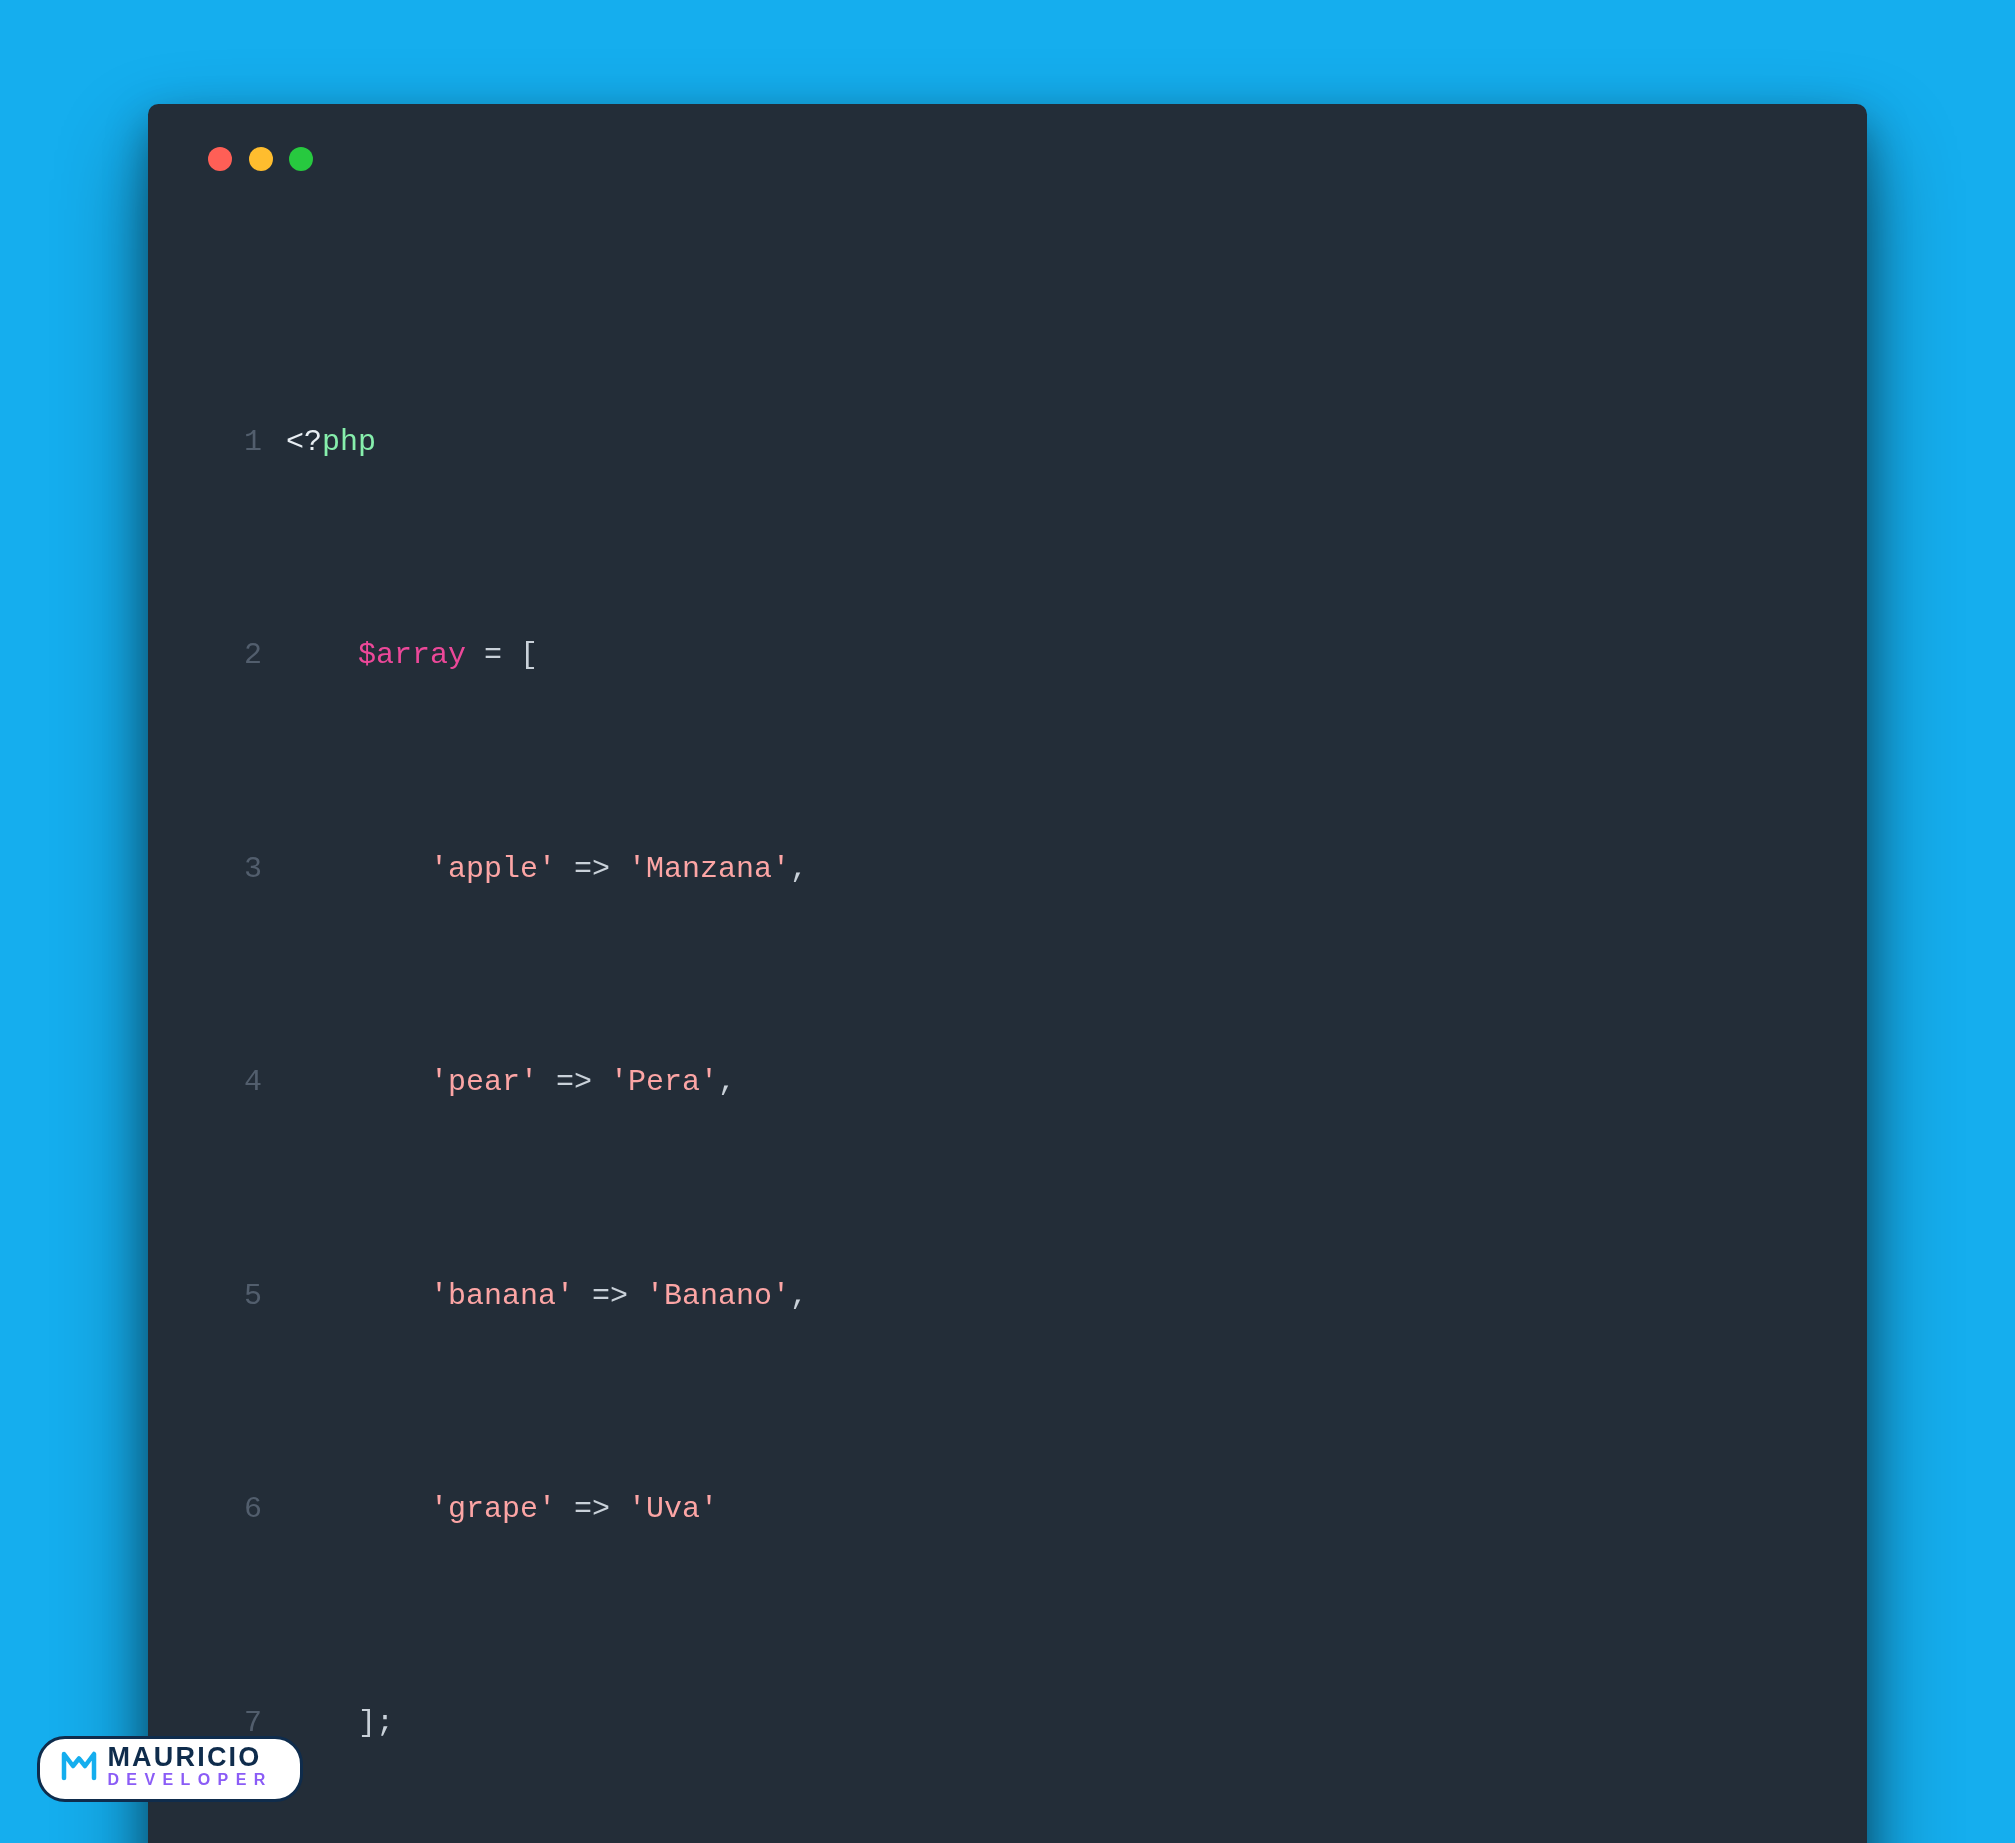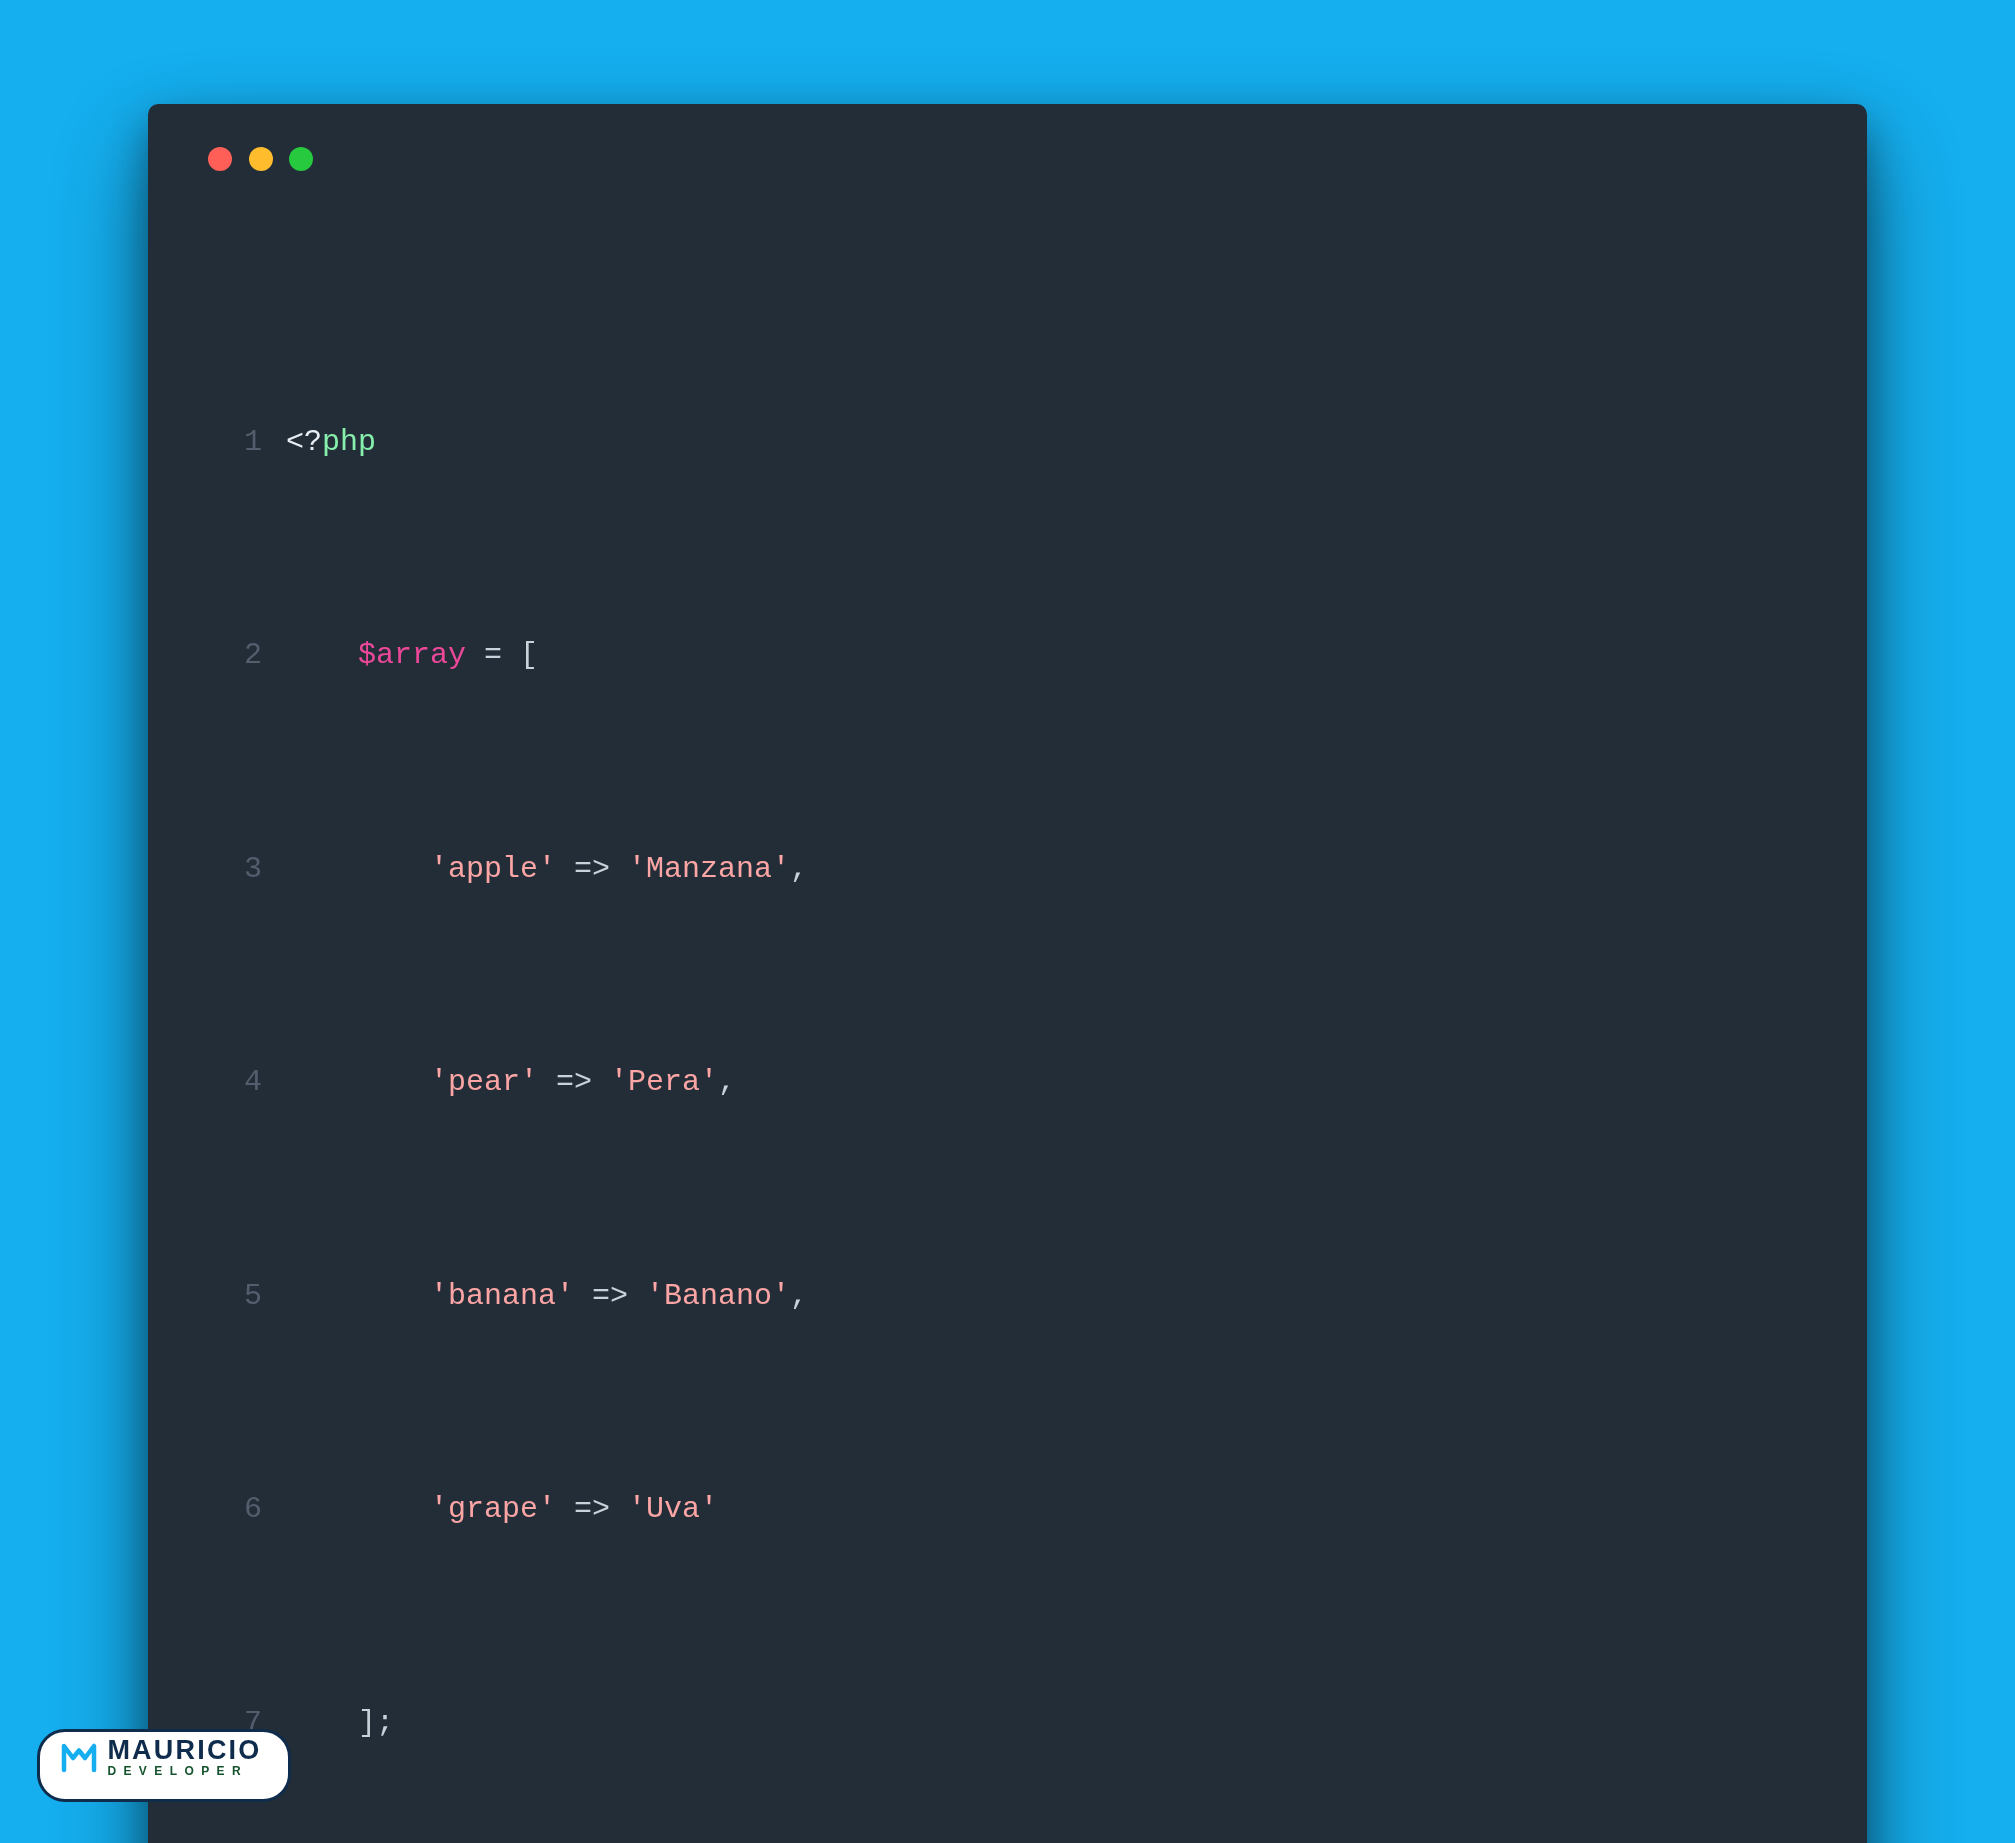--- a/index.html
+++ b/index.html
@@ -45,32 +45,32 @@
   .var    {color:#ec4899;margin-top:29px;}
   .str    {color:#fca5a5;}
 
   .badge{
     position:absolute;
     left:37px;
     bottom:41px;
     background:#fff;
     border:3px solid #0f2c4c;
     border-radius:28px;
-    padding:6px 27px 22px 21px;
+    padding:6px 27px 12px 21px;
     display:flex;
     align-items:center;
     gap:10.4px;
     font-family:Arial, Helvetica, sans-serif;
   }
   .badge-icon{
     width:36px;height:36px;position:relative;
   }
   .badge-text{line-height:.95;}
   .badge-name{color:#0f2c4c;font-weight:900;font-size:27px;letter-spacing:2.2px;}
-  .badge-sub {color:#14532d;font-weight:700;font-size:12px;letter-spacing:7.4px;margin-top:1.5px;}
+  .badge-sub {color:#8b5cf6;font-weight:700;font-size:16px;letter-spacing:7.4px;margin-top:1.5px;}
 </style>
 </head>
 <body>
 
 <div class="editor">
   <div class="traffic">
     <div class="dot red"></div>
     <div class="dot yellow"></div>
     <div class="dot green"></div>
   </div>

